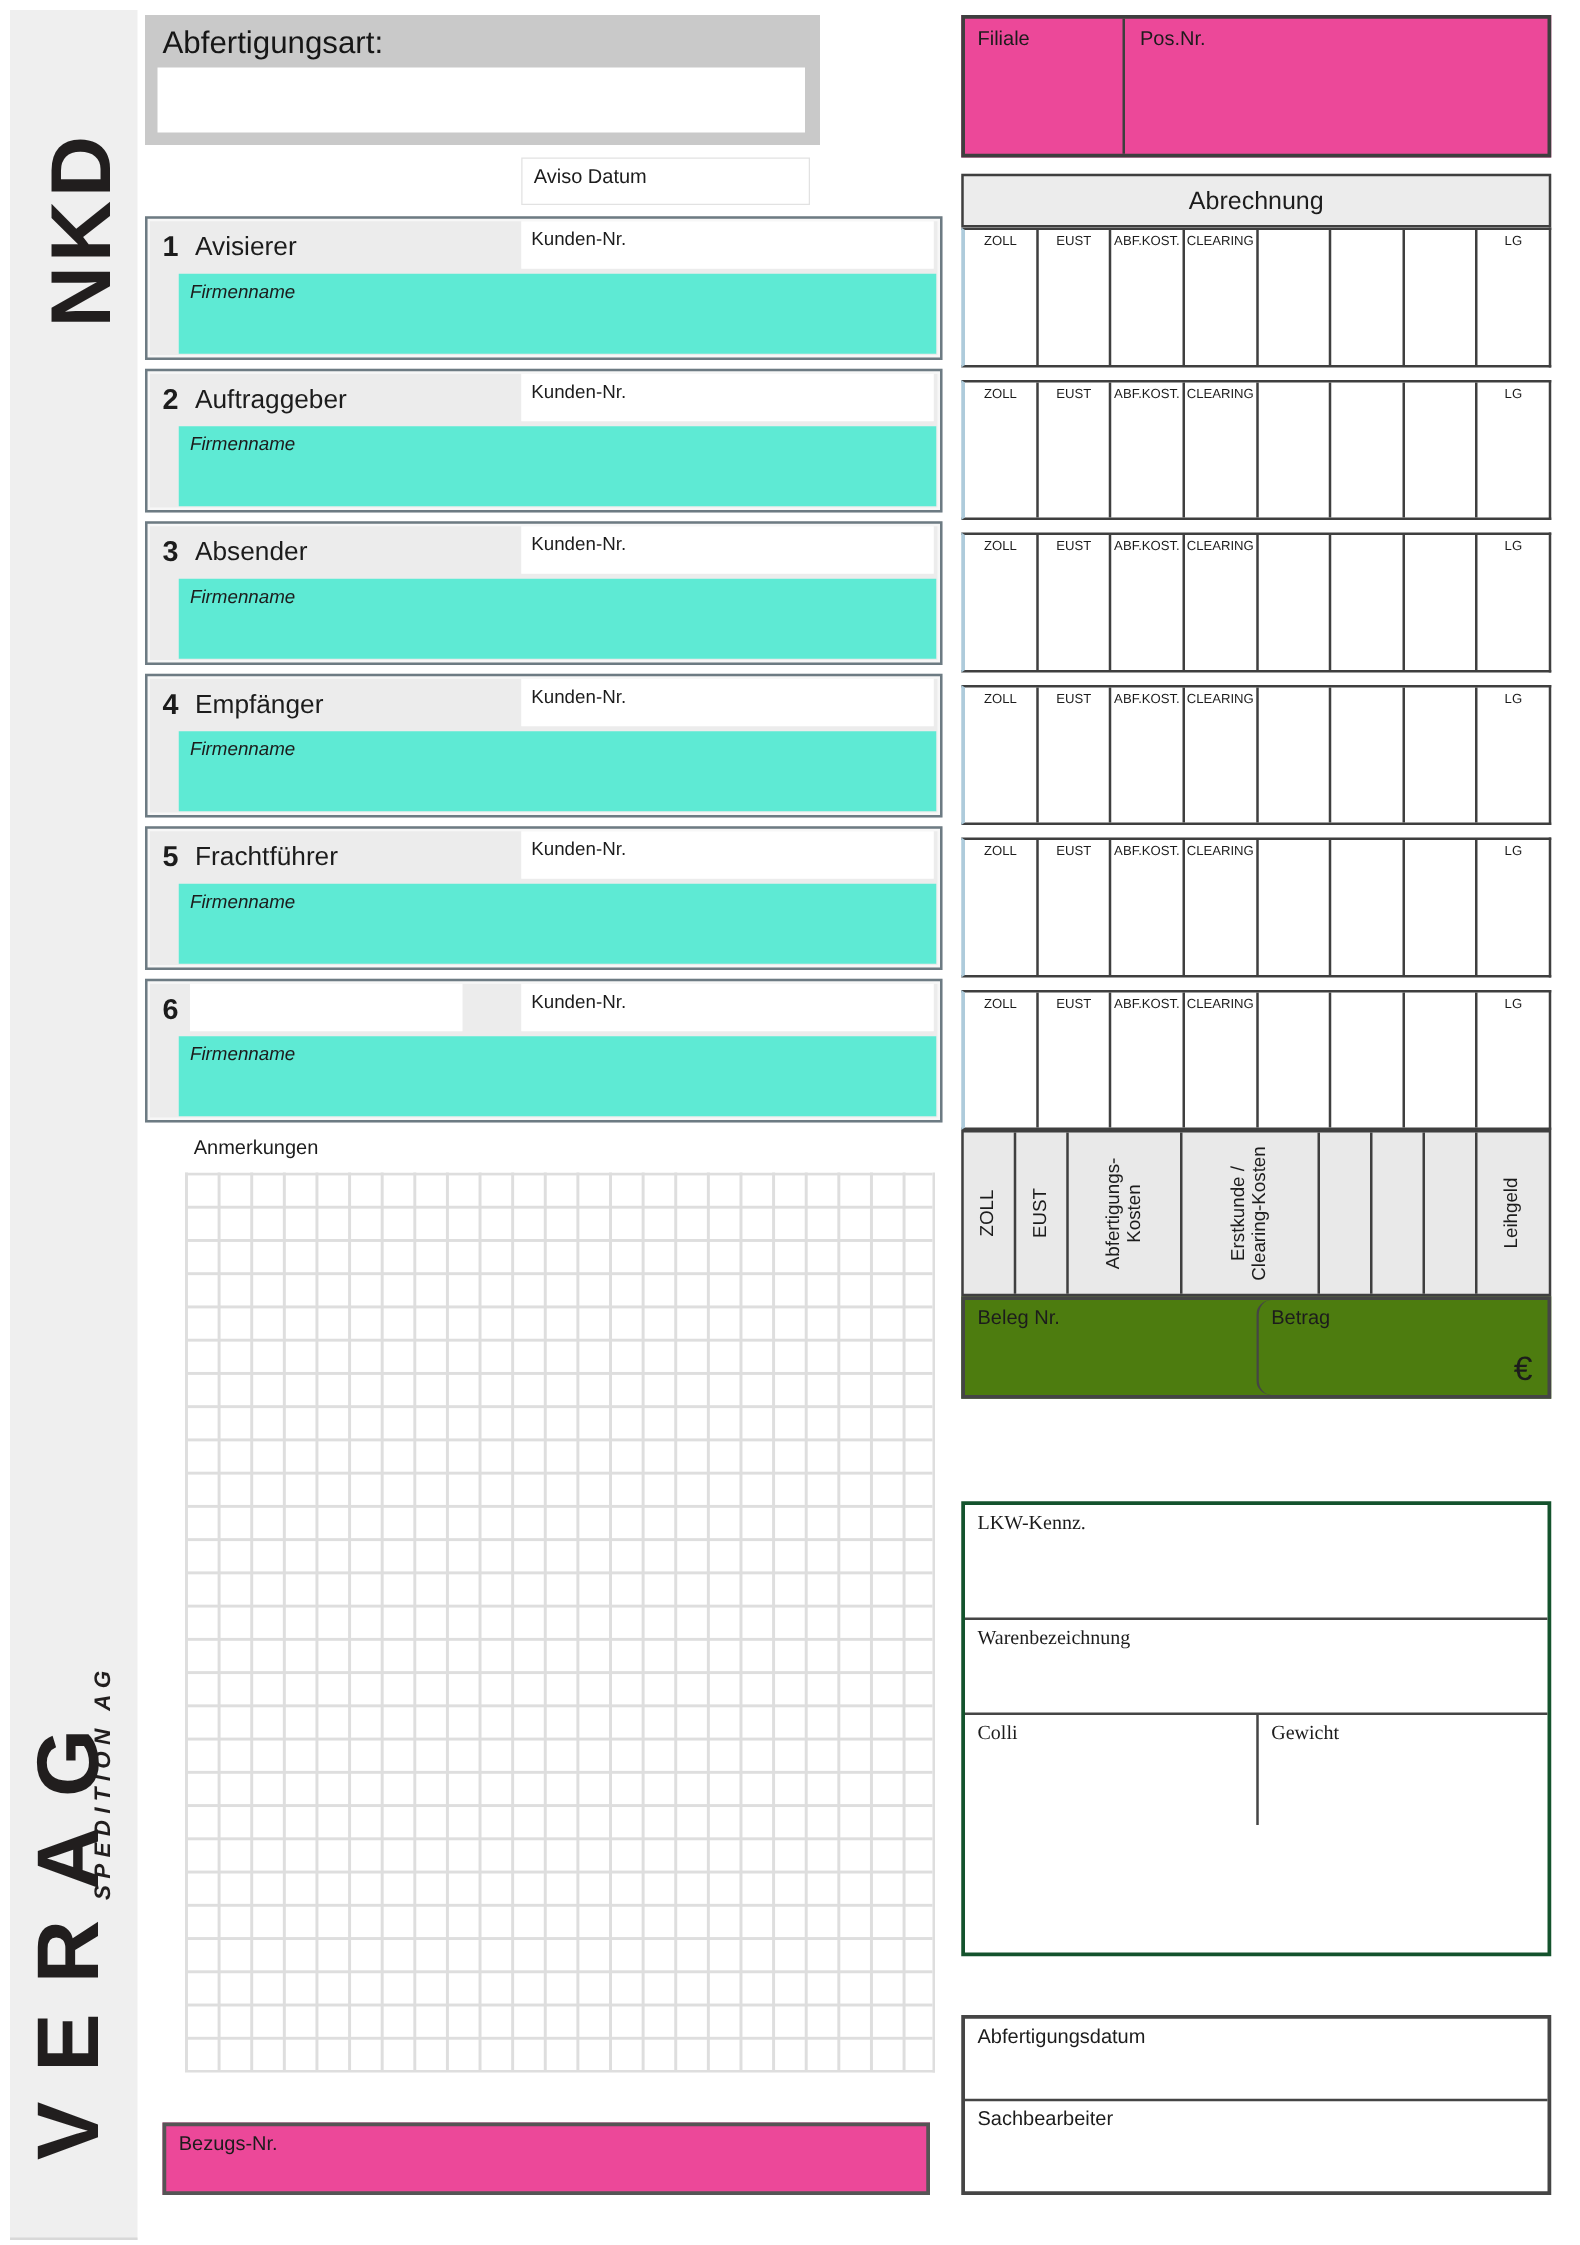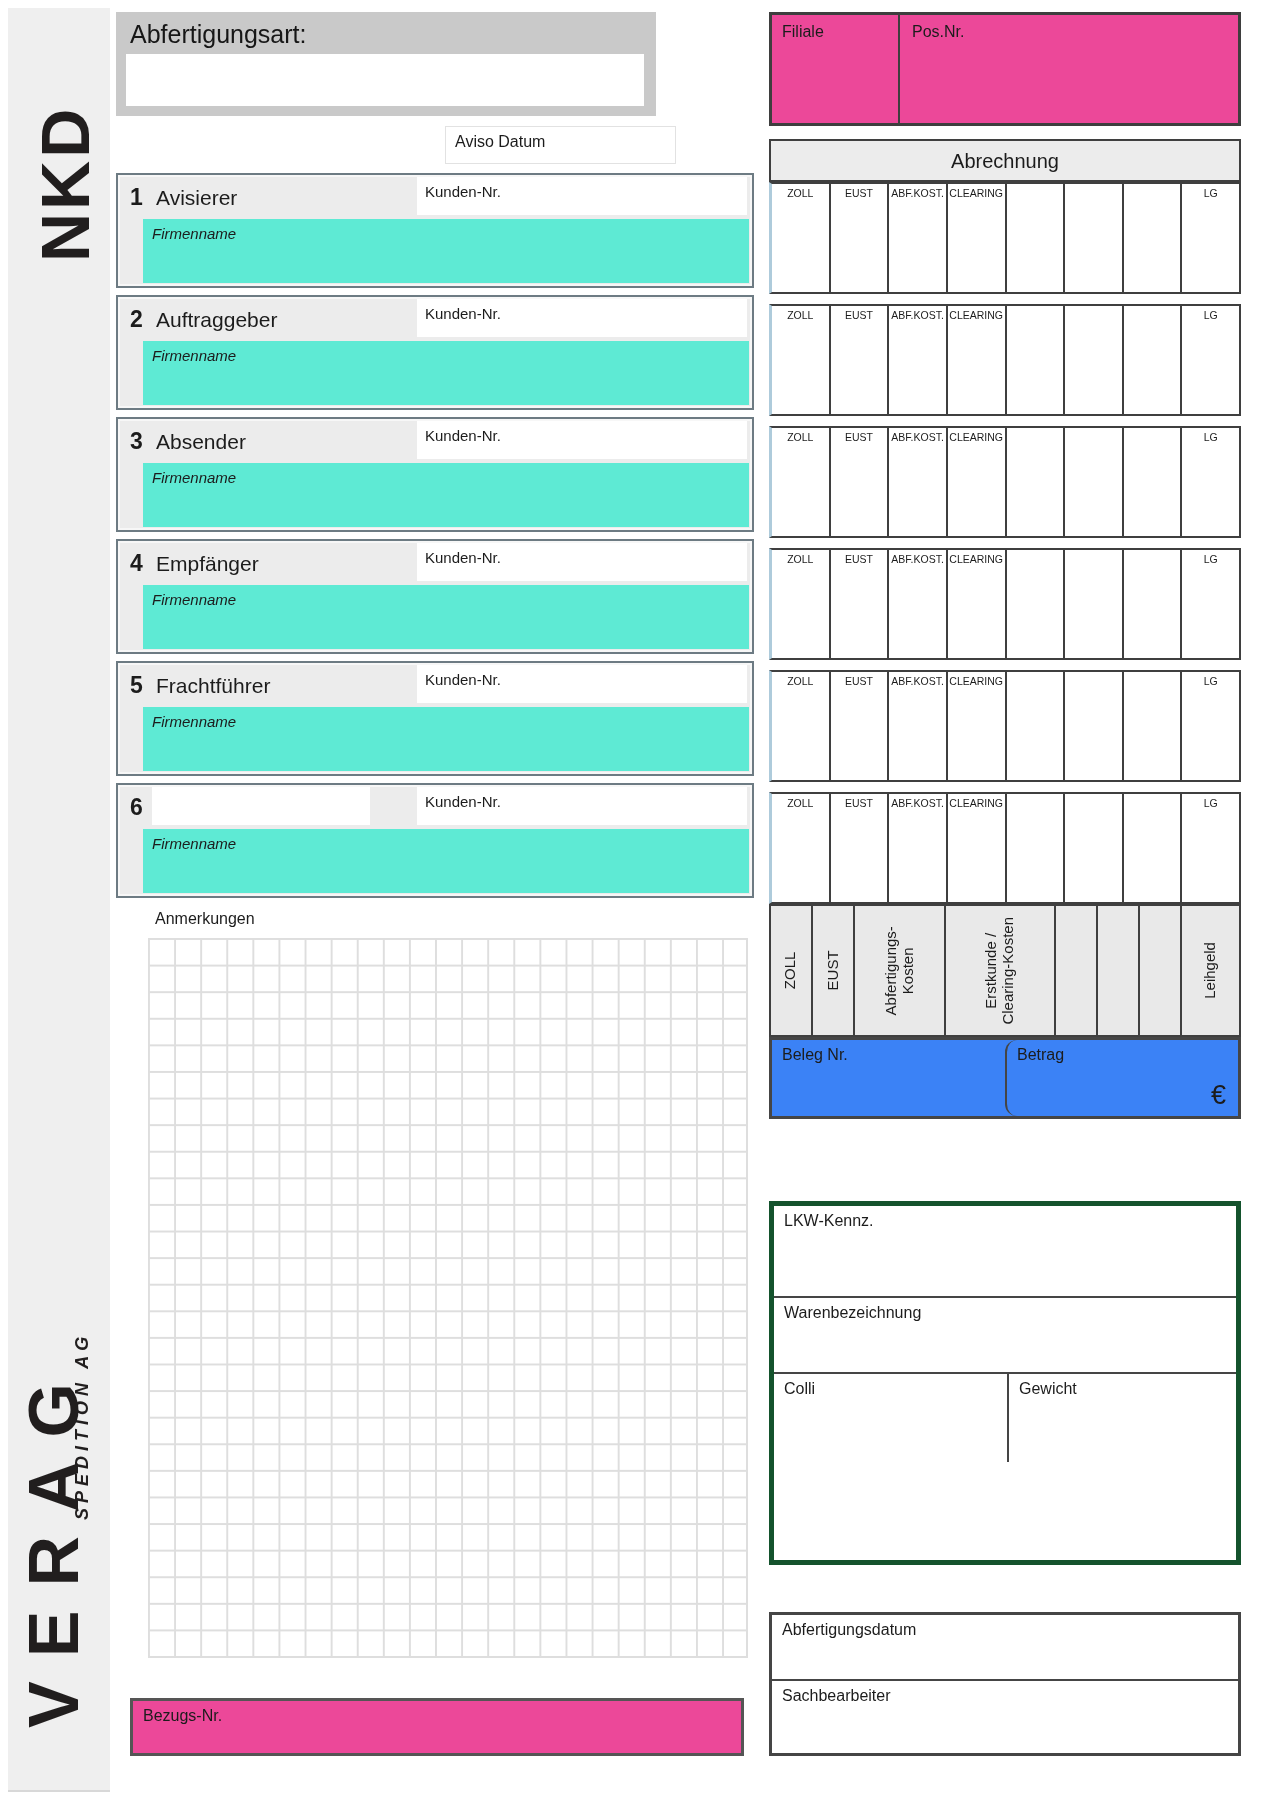--- a/index.html
+++ b/index.html
@@ -15,21 +15,21 @@
 
   
   .abf-header{position:absolute;left:116px;top:12px;width:540px;height:104px;background:#c9c9c9;}
   .abf-title{position:absolute;left:14px;top:8px;font-size:25px;color:#161616;}
   .abf-input{position:absolute;left:10px;top:42px;width:518px;height:52px;background:#ffffff;}
 
   .filiale-box{position:absolute;left:769px;top:12px;width:472px;height:114px;border:3px solid #3e3e3e;background:#ec4899;box-sizing:border-box;display:flex;}
   .filiale-cell{width:116px;border-right:2px solid #3e3e3e;padding:8px 0 0 10px;font-size:16px;}
   .posnr-cell{flex:1;padding:8px 0 0 12px;font-size:16px;}
 
-  .aviso{position:absolute;left:417px;top:126px;width:231px;height:38px;background:#fff;border:1px solid #e2e2e2;font-size:16px;padding:6px 0 0 9px;box-sizing:border-box;margin-left:28px;}
+  .aviso{position:absolute;left:417px;top:126px;width:231px;height:38px;background:#fff;border:1px solid #e2e2e2;font-size:16px;padding:6px 0 0 9px;box-sizing:border-box;}
 
   
   .section{position:absolute;left:116px;width:638px;height:115px;background:#ececec;
            border:2px solid #6d7b83;box-sizing:border-box;box-shadow:inset 0 0 0 2px #f7f7f7;}
   .sec-num{position:absolute;left:12px;top:9px;font-size:23px;font-weight:700;}
   .sec-label{position:absolute;left:38px;top:11px;font-size:21px;}
   .sec-kunden{position:absolute;left:299px;top:2px;width:330px;height:38px;background:#fff;font-size:15px;padding:6px 0 0 8px;box-sizing:border-box;}
   .sec-firma{position:absolute;left:25px;top:44px;width:606px;height:64px;background:#5eead4;font-size:15px;padding:6px 0 0 9px;box-sizing:border-box;font-style:italic;}
   .sec-blanklabel{position:absolute;left:34px;top:2px;width:218px;height:38px;background:#fff;}
 
@@ -41,35 +41,35 @@
   .abr-cell{flex:1;border-left:2px solid #3f3f3f;font-size:10.5px;text-align:center;padding-top:3px;overflow:hidden;}
   .abr-cell:first-child{border-left:none;}
 
   .vrow{position:absolute;left:769px;top:904px;width:472px;height:133px;box-sizing:border-box;
         border:2px solid #3f3f3f;display:flex;background:#e9e9e9;}
   .vcell{flex:1;border-left:2px solid #3f3f3f;display:flex;align-items:center;justify-content:center;overflow:visible;}
   .vcell:first-child{border-left:none;}
   .vcell span{transform:rotate(-90deg);white-space:pre-line;text-align:center;line-height:1.12;font-size:15px;width:max-content;}
 
   .beleg-row{position:absolute;left:769px;top:1037px;width:472px;height:82px;box-sizing:border-box;
-             border:3px solid #454545;display:flex;background:#3b82f6;}
+             border:3px solid #454545;display:flex;background:#4d7c0f;}
   .beleg-cell{width:233px;font-size:16px;padding:6px 0 0 10px;box-sizing:border-box;}
   .betrag-cell{flex:1;border-left:2px solid #454545;font-size:16px;padding:6px 0 0 10px;box-sizing:border-box;position:relative;border-radius:12px;}
   .euro{position:absolute;right:12px;top:40px;font-size:27px;}
 
   
   .anm-label{position:absolute;left:155px;top:910px;font-size:16px;}
   .anm-grid{position:absolute;left:148px;top:938px;width:598px;height:718px;
             border-right:2px solid #dedede;border-bottom:2px solid #dedede;box-sizing:content-box;
             background-image:linear-gradient(to right,#dedede 2px,transparent 2px),
                              linear-gradient(to bottom,#dedede 2px,transparent 2px);
             background-size:26.1px 26.6px;}
 
   
-  .ship{position:absolute;left:769px;top:1201px;width:472px;height:364px;border:5px solid #14532d;box-sizing:border-box;background:#fff;}
+  .ship{position:absolute;left:769px;top:1201px;width:472px;height:364px;border:3px solid #14532d;box-sizing:border-box;background:#fff;font-family:Liberation Serif, serif;}
   .ship-row{position:relative;border-top:2px solid #454545;font-size:16px;box-sizing:border-box;}
   .ship-row:first-child{border-top:none;}
   .ship-label{position:absolute;left:10px;top:6px;}
   .ship-split{display:flex;height:100%;}
   .ship-c1{width:233px;position:relative;}
   .ship-c2{flex:1;border-left:2px solid #454545;position:relative;}
 
   .foot{position:absolute;left:769px;top:1612px;width:472px;height:144px;border:3px solid #454545;box-sizing:border-box;background:#fff;}
   .foot-r1{position:relative;height:64px;font-size:16px;}
   .foot-r2{position:relative;height:74px;border-top:2px solid #454545;font-size:16px;}

